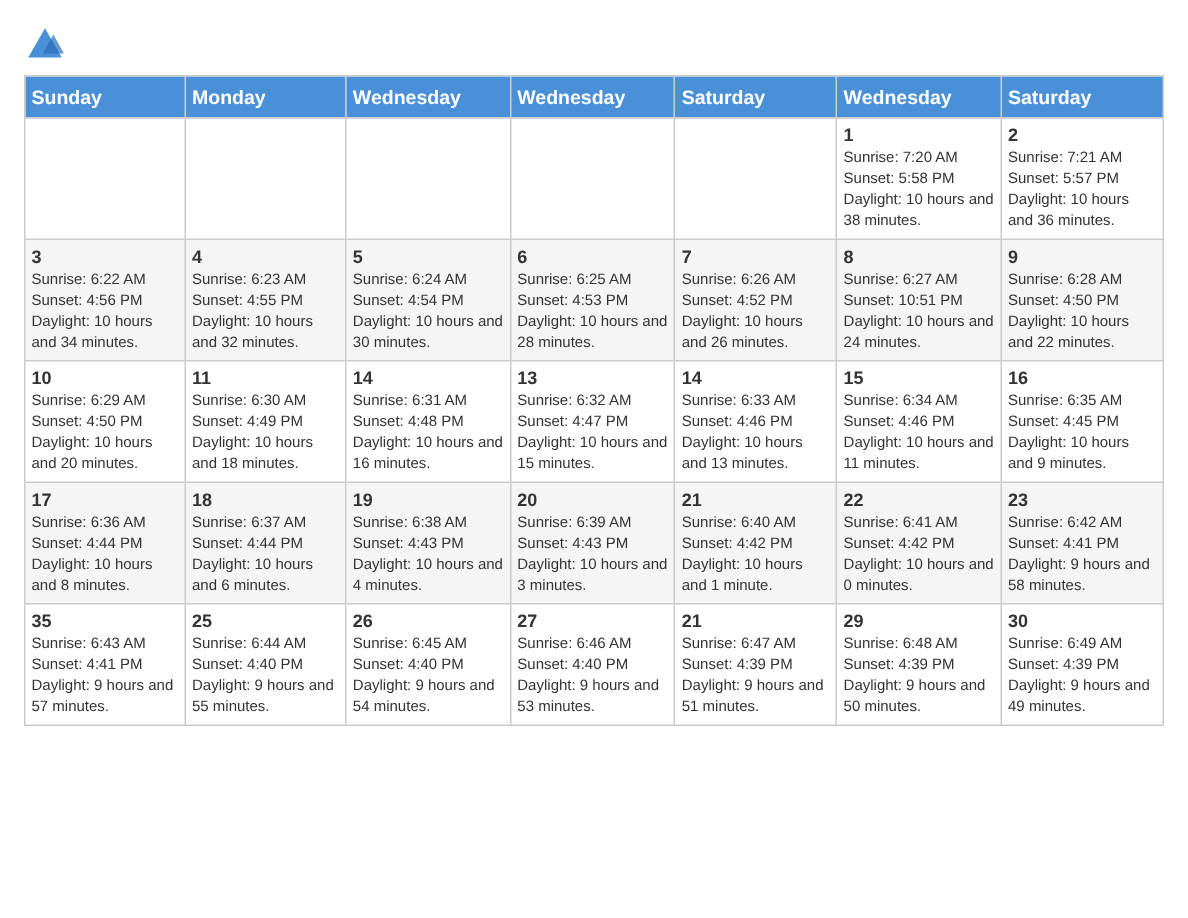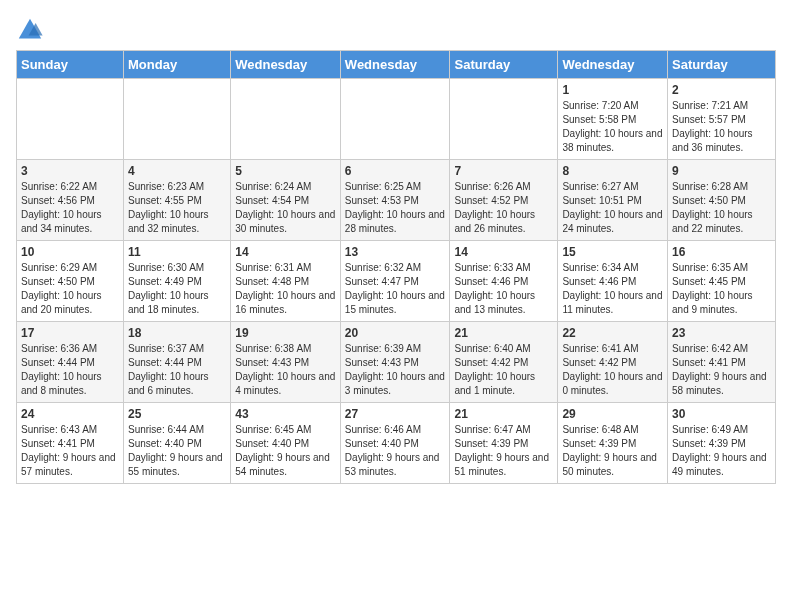--- a/index.html
+++ b/index.html
@@ -274,33 +274,33 @@
           </td>
           <td>
             <span class="cell-date">23</span>
             <div class="cell-info">Sunrise: 6:42 AM
 Sunset: 4:41 PM
 Daylight: 9 hours and 58 minutes.</div>
           </td>
         </tr>
         <tr>
           <td>
-            <span class="cell-date">24</span>
+            <span class="cell-date">35</span>
             <div class="cell-info">Sunrise: 6:43 AM
 Sunset: 4:41 PM
 Daylight: 9 hours and 57 minutes.</div>
           </td>
           <td>
             <span class="cell-date">25</span>
             <div class="cell-info">Sunrise: 6:44 AM
 Sunset: 4:40 PM
 Daylight: 9 hours and 55 minutes.</div>
           </td>
           <td>
-            <span class="cell-date">43</span>
+            <span class="cell-date">26</span>
             <div class="cell-info">Sunrise: 6:45 AM
 Sunset: 4:40 PM
 Daylight: 9 hours and 54 minutes.</div>
           </td>
           <td>
             <span class="cell-date">27</span>
             <div class="cell-info">Sunrise: 6:46 AM
 Sunset: 4:40 PM
 Daylight: 9 hours and 53 minutes.</div>
           </td>

